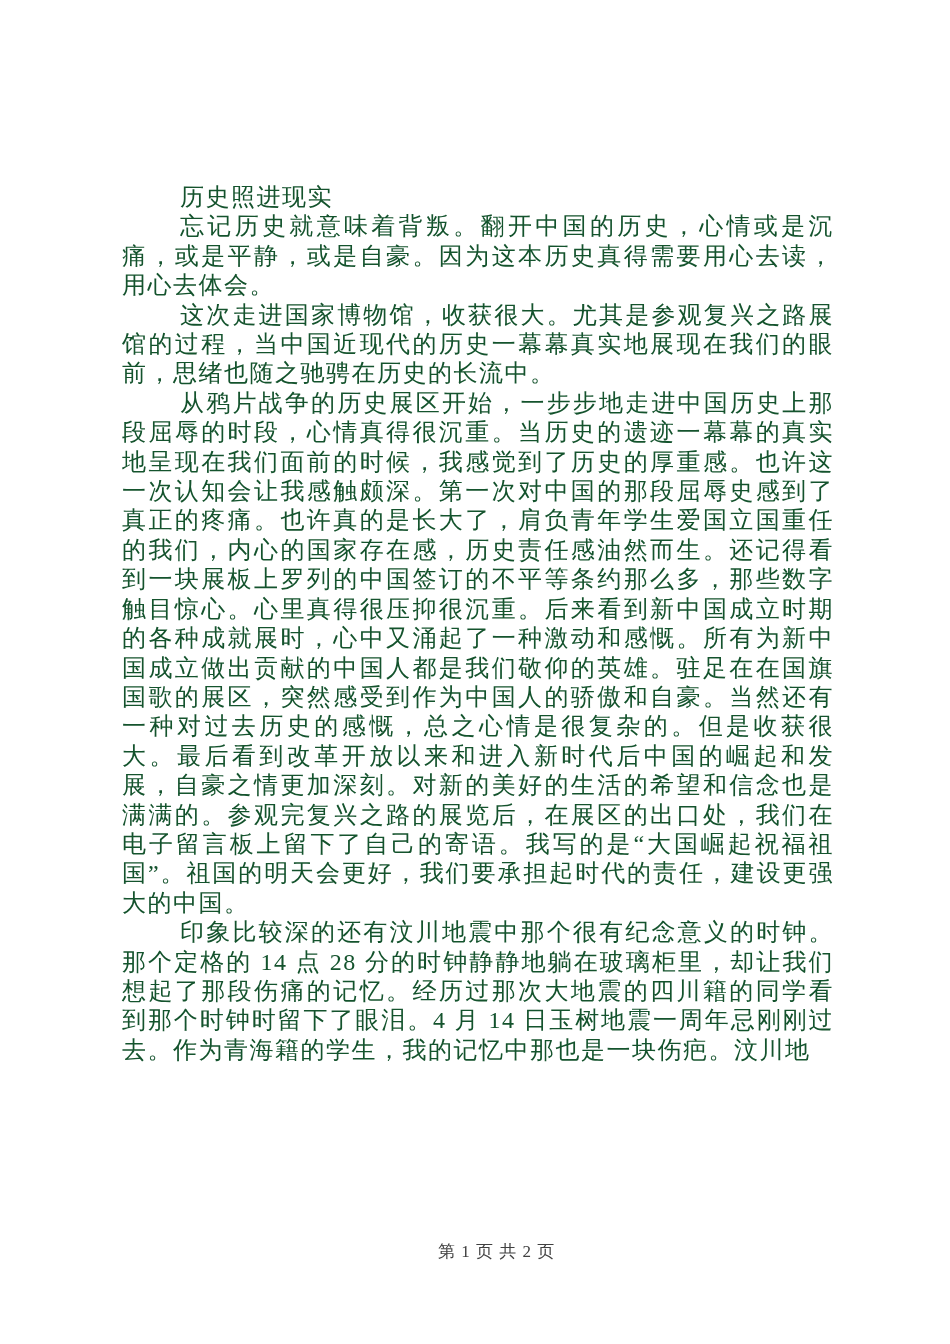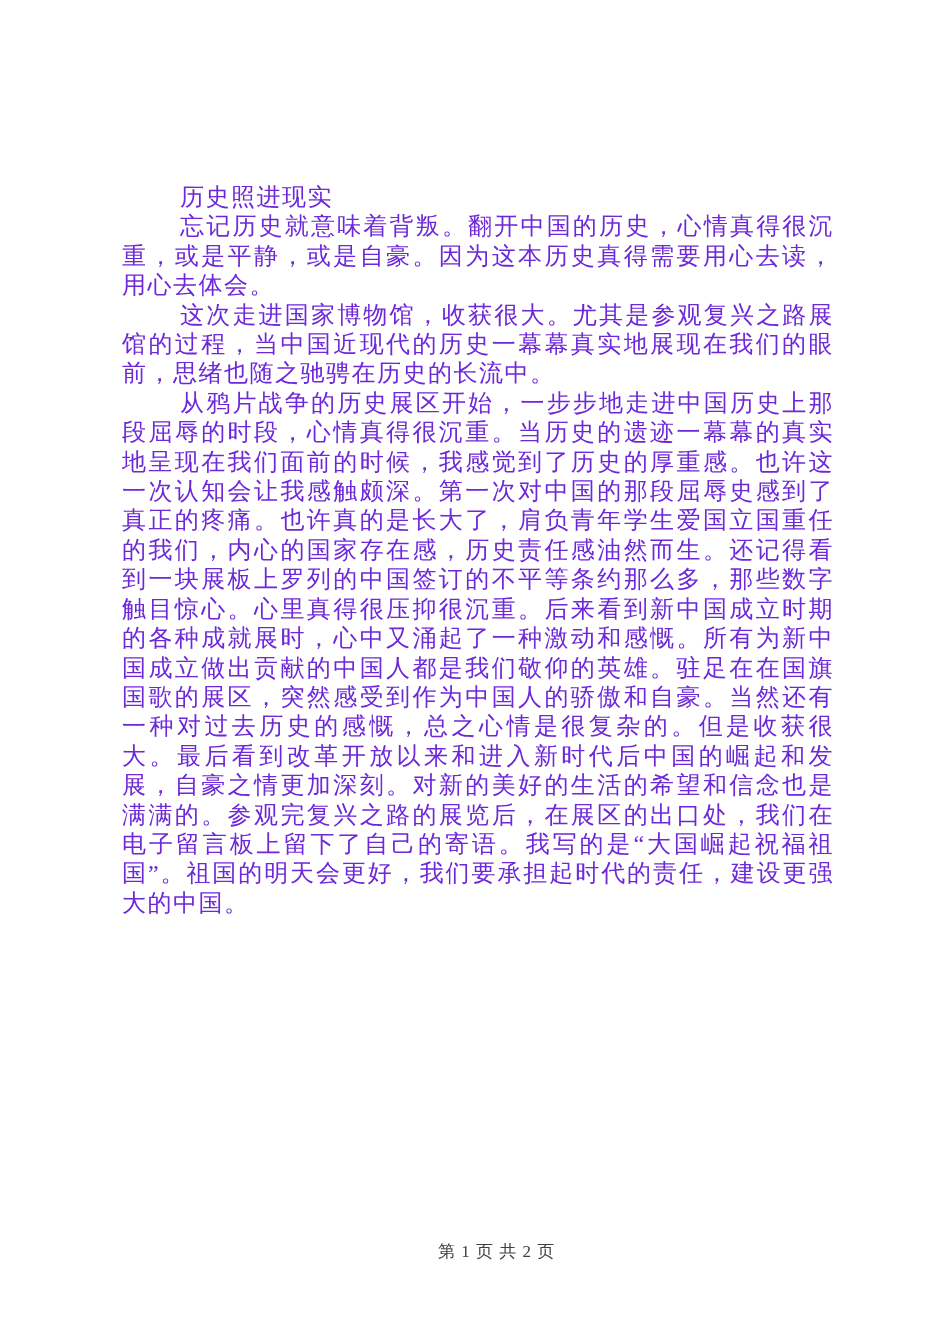--- a/index.html
+++ b/index.html
@@ -29,21 +29,21 @@
     line-height: 44px;
     margin: 0 0 16px 0;
     color: #000000;
   }
   .line {
     font-family: "Liberation Serif", "DejaVu Serif", serif;
     font-size: 24px;
     line-height: 29.4px;
     letter-spacing: 1.5px;
     margin: 0;
-    color: #6d28d9;
+    color: #14532d;
   }
   .subtitle {
     text-indent: 58px;
   }
   .body-para {
     text-indent: 58px;
     text-align: justify;
     word-break: break-all;
   }
   .footer {
@@ -59,22 +59,23 @@
 </style>
 </head>
 <body>
 
 <div class="page">
   <div class="content">
 
     <p class="line subtitle">历史照进现实</p>
 
 
-    <p class="line body-para">忘记历史就意味着背叛。翻开中国的历史，心情真得很沉重，或是平静，或是自豪。因为这本历史真得需要用心去读，用心去体会。</p>
+    <p class="line body-para">忘记历史就意味着背叛。翻开中国的历史，心情或是沉痛，或是平静，或是自豪。因为这本历史真得需要用心去读，用心去体会。</p>
 
     <p class="line body-para">这次走进国家博物馆，收获很大。尤其是参观复兴之路展馆的过程，当中国近现代的历史一幕幕真实地展现在我们的眼前，思绪也随之驰骋在历史的长流中。</p>
 
     <p class="line body-para">从鸦片战争的历史展区开始，一步步地走进中国历史上那段屈辱的时段，心情真得很沉重。当历史的遗迹一幕幕的真实地呈现在我们面前的时候，我感觉到了历史的厚重感。也许这一次认知会让我感触颇深。第一次对中国的那段屈辱史感到了真正的疼痛。也许真的是长大了，肩负青年学生爱国立国重任的我们，内心的国家存在感，历史责任感油然而生。还记得看到一块展板上罗列的中国签订的不平等条约那么多，那些数字触目惊心。心里真得很压抑很沉重。后来看到新中国成立时期的各种成就展时，心中又涌起了一种激动和感慨。所有为新中国成立做出贡献的中国人都是我们敬仰的英雄。驻足在在国旗国歌的展区，突然感受到作为中国人的骄傲和自豪。当然还有一种对过去历史的感慨，总之心情是很复杂的。但是收获很大。最后看到改革开放以来和进入新时代后中国的崛起和发展，自豪之情更加深刻。对新的美好的生活的希望和信念也是满满的。参观完复兴之路的展览后，在展区的出口处，我们在电子留言板上留下了自己的寄语。我写的是“大国崛起祝福祖国”。祖国的明天会更好，我们要承担起时代的责任，建设更强大的中国。</p>
 
+    <p class="line body-para">印象比较深的还有汶川地震中那个很有纪念意义的时钟。那个定格的 14 点 28 分的时钟静静地躺在玻璃柜里，却让我们想起了那段伤痛的记忆。经历过那次大地震的四川籍的同学看到那个时钟时留下了眼泪。4 月 14 日玉树地震一周年忌刚刚过去。作为青海籍的学生，我的记忆中那也是一块伤疤。汶川地</p>
   </div>
 
   <div class="footer">第 1 页  共 2 页</div>
 </div>
 
 </body></html>

